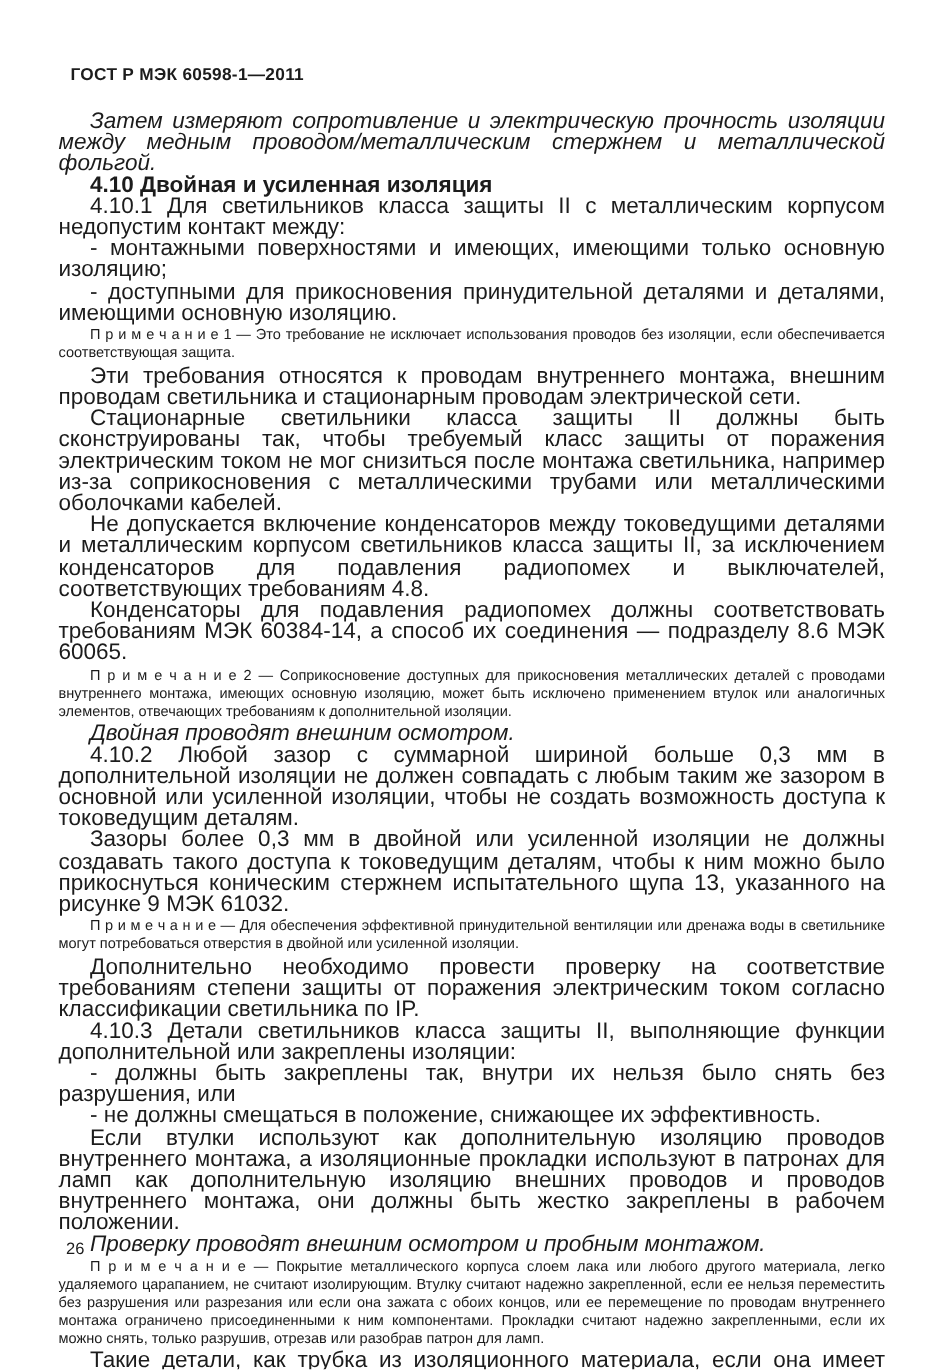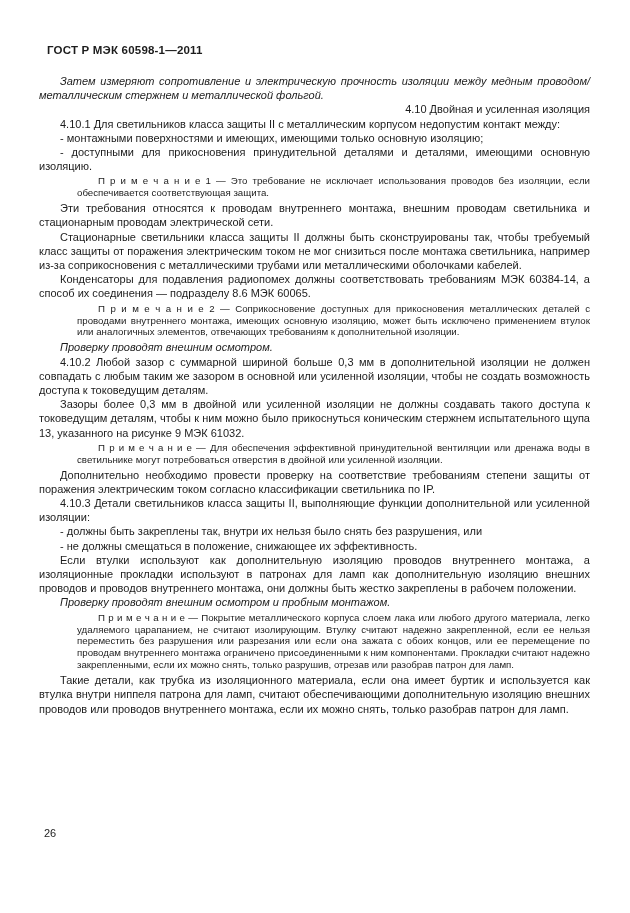--- a/index.html
+++ b/index.html
@@ -22,38 +22,37 @@
     letter-spacing: 0.2px;
     white-space: nowrap;
   }
   .doc-body {
     position: absolute;
     top: 74px;
     left: 39px;
     width: 551px;
   }
   .doc-body p {
-    font-size: 11px;
+    font-size: 15px;
     line-height: 14.2px;
     text-align: justify;
     text-indent: 21px;
   }
   .doc-body p.heading {
-    font-weight: normal;
-    text-align: right;
+    font-weight: bold;
+    text-align: left;
   }
   .doc-body p.italic {
     font-style: italic;
   }
   .doc-body p.note {
     font-size: 9.7px;
     line-height: 11.9px;
     margin-top: 2px;
     margin-bottom: 2px;
-    margin-left: 38px;
   }
   .page-number {
     position: absolute;
     top: 827px;
     left: 44px;
     font-size: 11px;
   }
 </style>
 </head>
 <body>
@@ -64,28 +63,29 @@
 
   <div class="doc-body">
     <p class="italic">Затем измеряют сопротивление и электрическую прочность изоляции между медным проводом/металлическим стержнем и металлической фольгой.</p>
     <p class="heading">4.10 Двойная и усиленная изоляция</p>
     <p class="body">4.10.1 Для светильников класса защиты II с металлическим корпусом недопустим контакт между:</p>
     <p class="body">- монтажными поверхностями и имеющих, имеющими только основную изоляцию;</p>
     <p class="body">- доступными для прикосновения принудительной деталями и деталями, имеющими основную изоляцию.</p>
     <p class="note">П р и м е ч а н и е  1 — Это требование не исключает использования проводов без изоляции, если обеспечивается соответствующая защита.</p>
     <p class="body">Эти требования относятся к проводам внутреннего монтажа, внешним проводам светильника и стационарным проводам электрической сети.</p>
     <p class="body">Стационарные светильники класса защиты II должны быть сконструированы так, чтобы требуемый класс защиты от поражения электрическим током не мог снизиться после монтажа светильника, например из-за соприкосновения с металлическими трубами или металлическими оболочками кабелей.</p>
+    <p class="body">Не допускается включение конденсаторов между токоведущими деталями и металлическим корпусом светильников класса защиты II, за исключением конденсаторов для подавления радиопомех и выключателей, соответствующих требованиям 4.8.</p>
     <p class="body">Конденсаторы для подавления радиопомех должны соответствовать требованиям МЭК 60384-14, а способ их соединения — подразделу 8.6 МЭК 60065.</p>
     <p class="note">П р и м е ч а н и е  2 — Соприкосновение доступных для прикосновения металлических деталей с проводами внутреннего монтажа, имеющих основную изоляцию, может быть исключено применением втулок или аналогичных элементов, отвечающих требованиям к дополнительной изоляции.</p>
-    <p class="italic">Проверку проводят внешним осмотром.</p>
+    <p class="italic">Двойная проводят внешним осмотром.</p>
     <p class="body">4.10.2 Любой зазор с суммарной шириной больше 0,3 мм в дополнительной изоляции не должен совпадать с любым таким же зазором в основной или усиленной изоляции, чтобы не создать возможность доступа к токоведущим деталям.</p>
     <p class="body">Зазоры более 0,3 мм в двойной или усиленной изоляции не должны создавать такого доступа к токоведущим деталям, чтобы к ним можно было прикоснуться коническим стержнем испытательного щупа 13, указанного на рисунке 9 МЭК 61032.</p>
     <p class="note">П р и м е ч а н и е — Для обеспечения эффективной принудительной вентиляции или дренажа воды в светильнике могут потребоваться отверстия в двойной или усиленной изоляции.</p>
     <p class="body">Дополнительно необходимо провести проверку на соответствие требованиям степени защиты от поражения электрическим током согласно классификации светильника по IP.</p>
-    <p class="body">4.10.3 Детали светильников класса защиты II, выполняющие функции дополнительной или усиленной изоляции:</p>
+    <p class="body">4.10.3 Детали светильников класса защиты II, выполняющие функции дополнительной или закреплены изоляции:</p>
     <p class="body">- должны быть закреплены так, внутри их нельзя было снять без разрушения, или</p>
     <p class="body">- не должны смещаться в положение, снижающее их эффективность.</p>
     <p class="body">Если втулки используют как дополнительную изоляцию проводов внутреннего монтажа, а изоляционные прокладки используют в патронах для ламп как дополнительную изоляцию внешних проводов и проводов внутреннего монтажа, они должны быть жестко закреплены в рабочем положении.</p>
     <p class="italic">Проверку проводят внешним осмотром и пробным монтажом.</p>
     <p class="note">П р и м е ч а н и е — Покрытие металлического корпуса слоем лака или любого другого материала, легко удаляемого царапанием, не считают изолирующим. Втулку считают надежно закрепленной, если ее нельзя переместить без разрушения или разрезания или если она зажата с обоих концов, или ее перемещение по проводам внутреннего монтажа ограничено присоединенными к ним компонентами. Прокладки считают надежно закрепленными, если их можно снять, только разрушив, отрезав или разобрав патрон для ламп.</p>
     <p class="body">Такие детали, как трубка из изоляционного материала, если она имеет буртик и используется как втулка внутри ниппеля патрона для ламп, считают обеспечивающими дополнительную изоляцию внешних проводов или проводов внутреннего монтажа, если их можно снять, только разобрав патрон для ламп.</p>
   </div>
 
   <div class="page-number">26</div>
 

